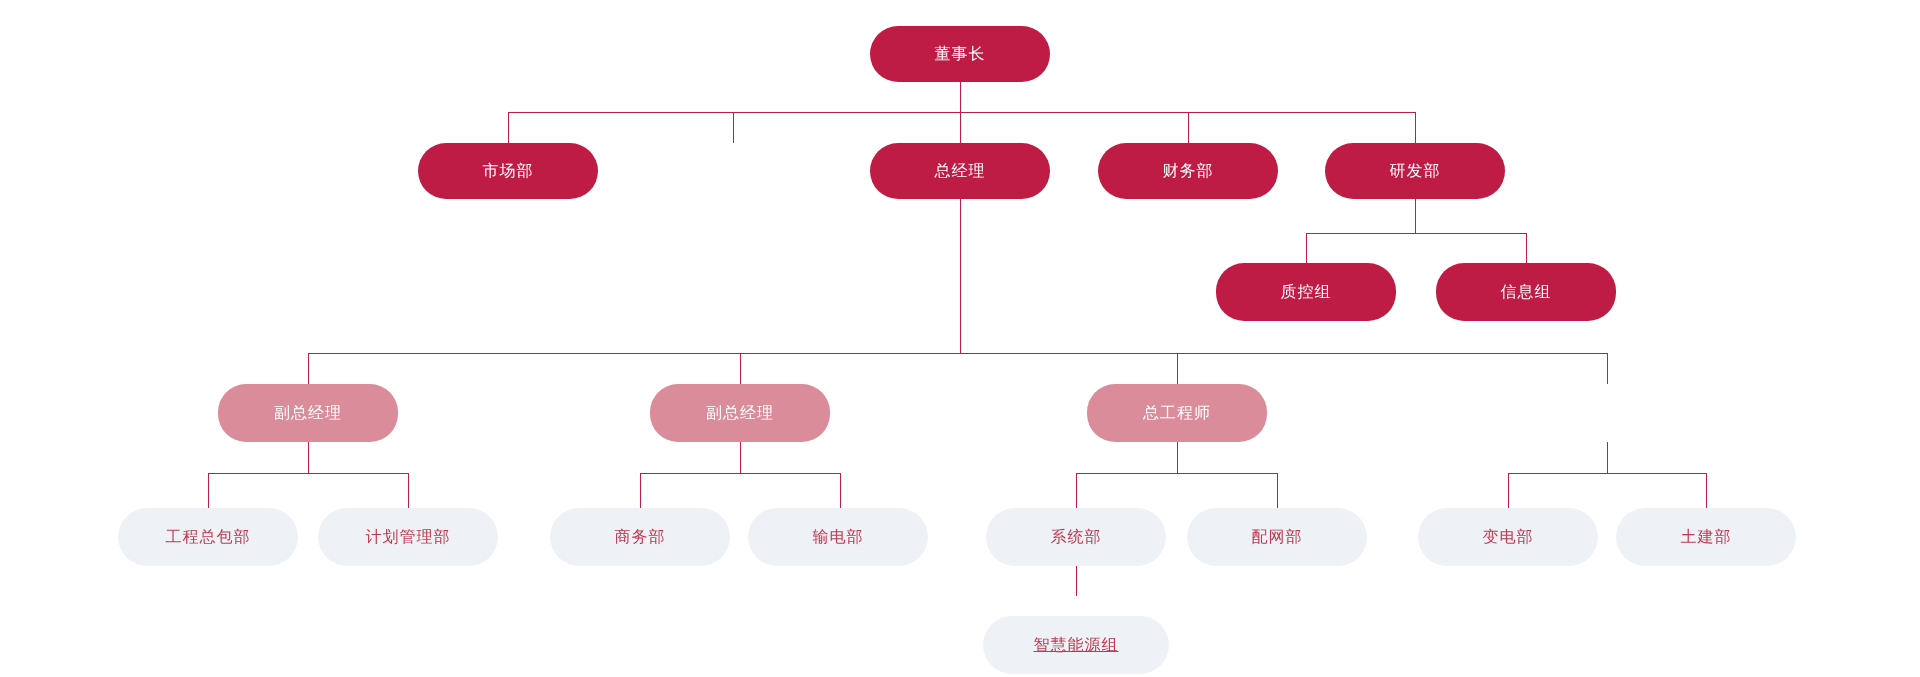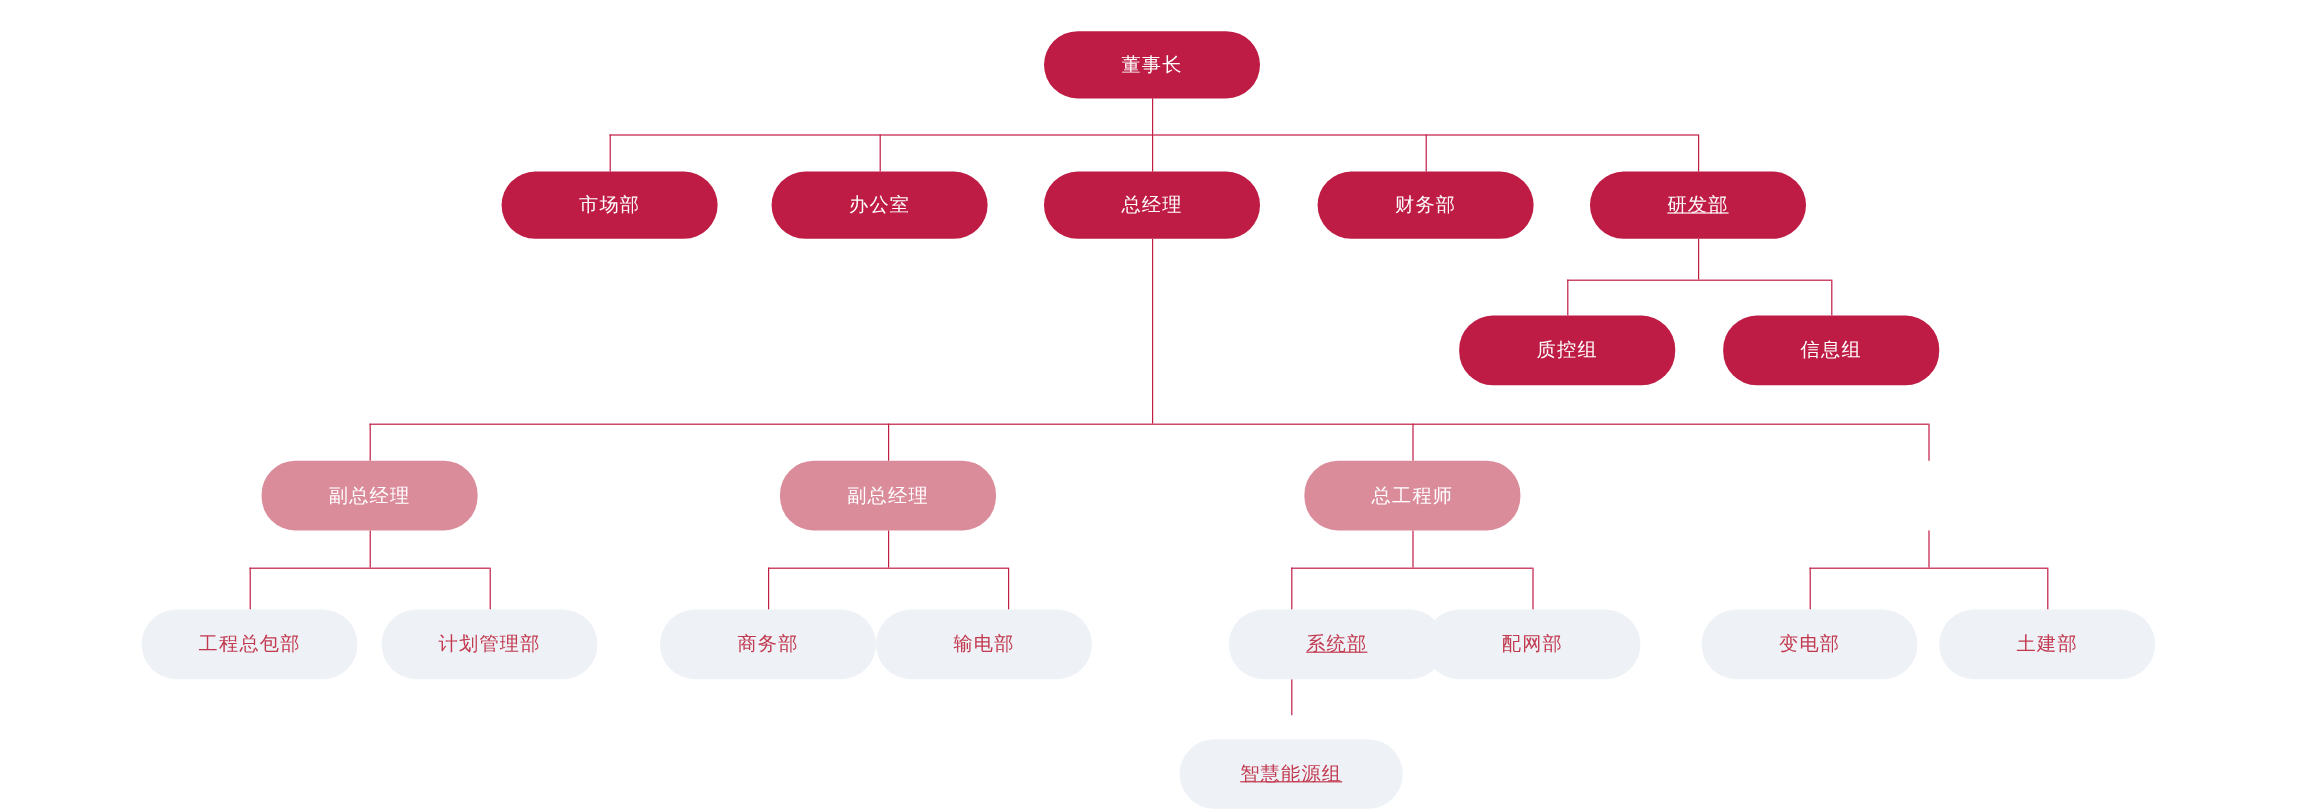--- a/index.html
+++ b/index.html
@@ -73,30 +73,27 @@
 
   <div class="vline" style="left:1076px;top:566px;height:30px;"></div>
 
   <div class="node lvl1" style="left:418px;top:143px;">
     <span>市场部</span>
   </div>
 
   <div class="node lvl1" style="left:870px;top:26px;">
     <span>董事长</span>
   </div>
-  <div class="node lvl1" style="left:643px;top:143px;">
-    <span>办公室</span>
-  </div>
   <div class="node lvl1" style="left:870px;top:143px;font-family:Liberation Mono, monospace;">
     <span>总经理</span>
   </div>
   <div class="node lvl1" style="left:1098px;top:143px;justify-content:center;">
     <span>财务部</span>
   </div>
-  <div class="node lvl1" style="left:1325px;top:143px;text-decoration:underline;">
+  <div class="node lvl1" style="left:1325px;top:143px;">
     <span>研发部</span>
   </div>
 
   <div class="node lvl1" style="left:1216px;top:263px;height:58px;">
     <span>质控组</span>
   </div>
   <div class="node lvl1" style="left:1436px;top:263px;height:58px;">
     <span>信息组</span>
   </div>
 
@@ -112,24 +109,24 @@
 
   <div class="node lvl3" style="left:118px;top:508px;">
     <span>工程总包部</span>
   </div>
   <div class="node lvl3" style="left:318px;top:508px;text-align:center;">
     <span>计划管理部</span>
   </div>
   <div class="node lvl3" style="left:550px;top:508px;">
     <span>商务部</span>
   </div>
-  <div class="node lvl3" style="left:730px;top:508px;">
+  <div class="node lvl3" style="left:748px;top:508px;">
     <span>输电部</span>
   </div>
-  <div class="node lvl3" style="left:1024px;top:508px;text-decoration:underline;">
+  <div class="node lvl3" style="left:986px;top:508px;">
     <span>系统部</span>
   </div>
   <div class="node lvl3" style="left:1187px;top:508px;">
     <span>配网部</span>
   </div>
   <div class="node lvl3" style="left:1418px;top:508px;text-align:center;">
     <span>变电部</span>
   </div>
   <div class="node lvl3" style="left:1616px;top:508px;">
     <span>土建部</span>

